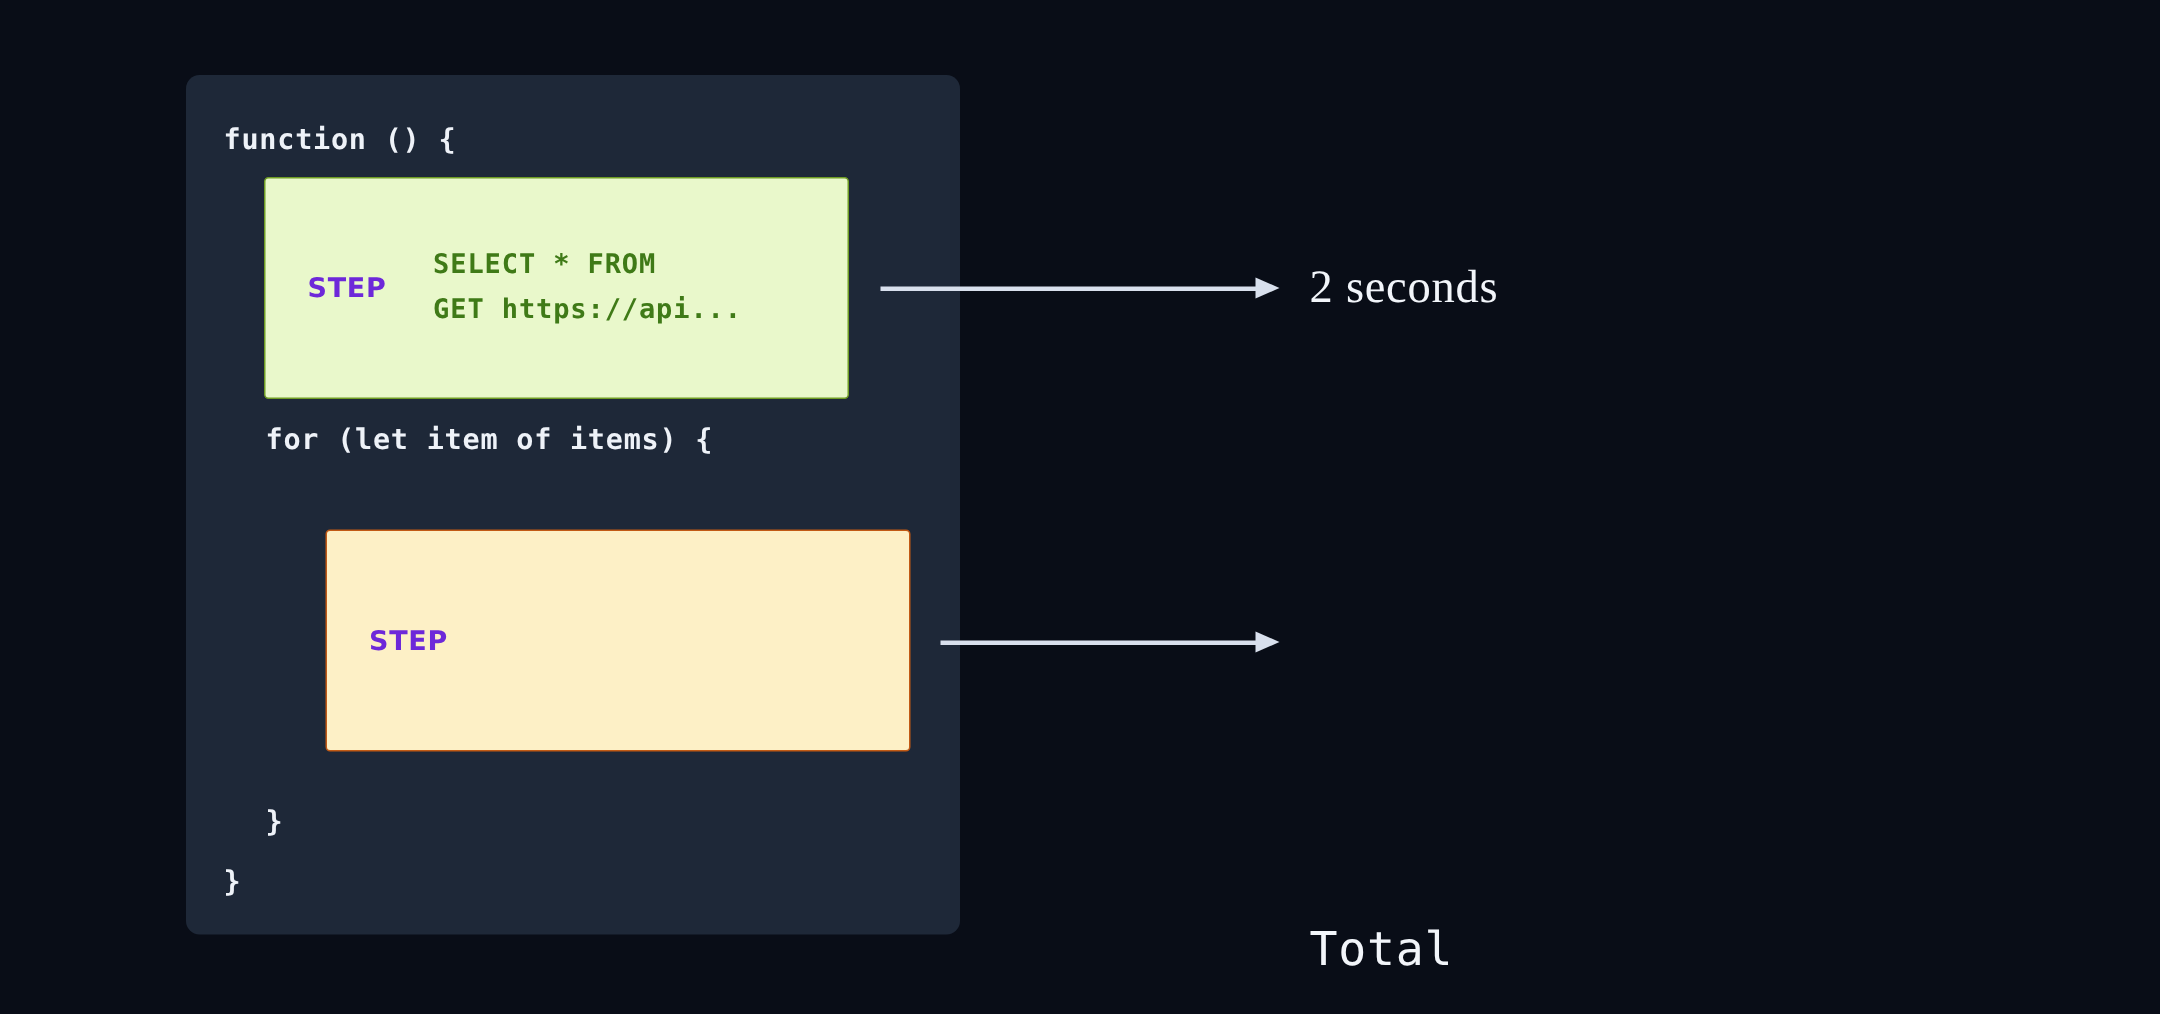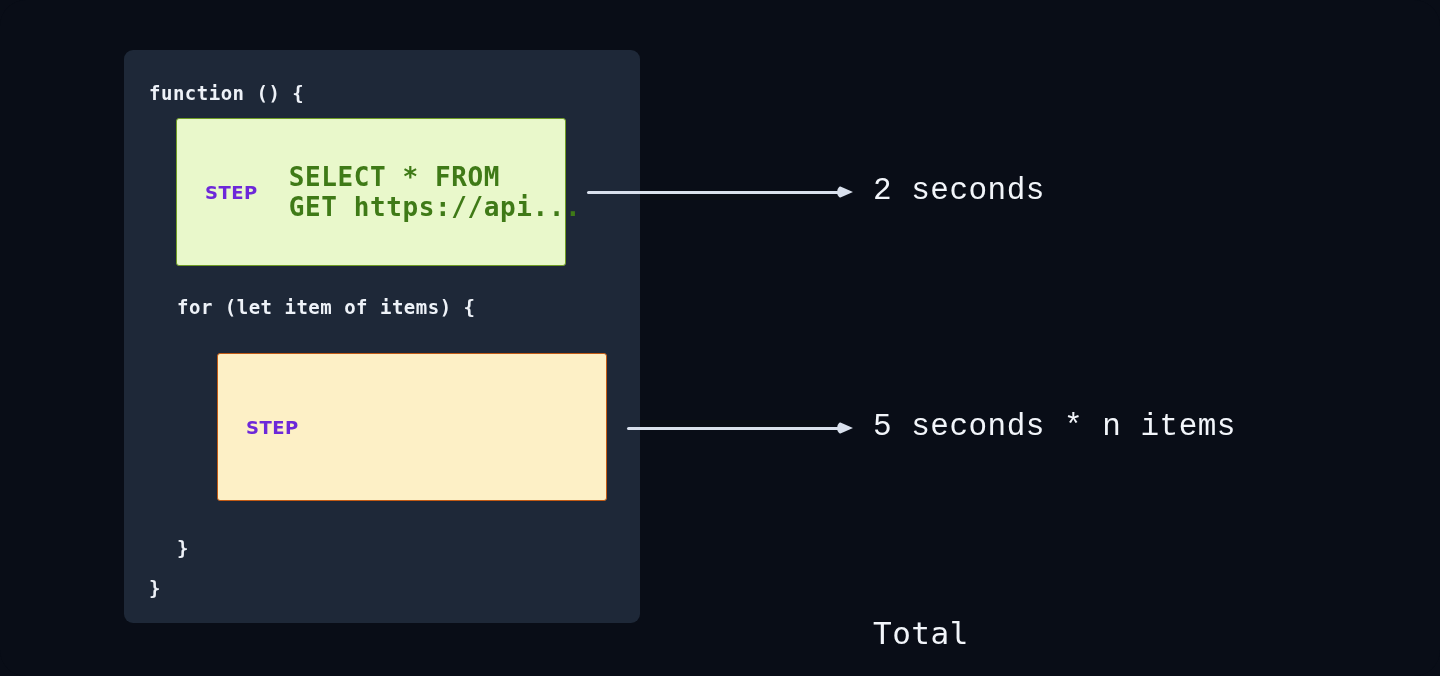--- a/index.html
+++ b/index.html
@@ -1,15 +1,15 @@
 <!DOCTYPE html>
 <html><head>
 <meta charset="utf-8">
 <style>
-  * { margin:0; padding:0; box-sizing:border-box;border-radius:26px; }
+  * { margin:0; padding:0; box-sizing:border-box; }
   html, body {
     width:1440px; height:676px;
     background:#090d17;
     font-family:"DejaVu Sans Mono", monospace;
     overflow:hidden;
   }
   #stage { position:relative; width:1440px; height:676px; background:#090d17; }
 
   
   .code-panel {
@@ -22,21 +22,21 @@
   .code-line {
     position:absolute;
     color:#eef2f8;
     font-family:"DejaVu Sans Mono", monospace;
     font-size:19px;
     font-weight:700;
     letter-spacing:0.5px;
     white-space:pre;
   }
   .line-fn      { left:25px; top:32px; }
-  .line-for     { left:53px; top:246px; }
+  .line-for     { left:53px; top:232px; }
   .line-close-1 { left:53px; top:487px; }
   .line-close-2 { left:25px; top:527px; }
 
   
   .step-box {
     position:absolute;
     display:flex;
     align-items:center;
     border-radius:3px;
   }
@@ -44,21 +44,21 @@
     font-family:"DejaVu Sans", sans-serif;
     font-size:18px;
     font-weight:700;
     color:#6d28d9;
     letter-spacing:0.5px;
     flex:0 0 auto;
     white-space:pre;
   }
   .step-box .step-lines {
     font-family:"DejaVu Sans Mono", monospace;
-    font-size:26px;
+    font-size:18px;
     font-weight:700;
     letter-spacing:0.6px;
     white-space:pre;
     line-height:30px;
   }
 
   
   .step-green {
     left:176px; top:118px;
     width:390px; height:148px;
@@ -95,21 +95,21 @@
   .arrow-1 .shaft { width:252px; }
   .arrow-1 .head  { left:250px; }
   .arrow-2 { left:627px; top:427px; width:228px; }
   .arrow-2 .shaft { width:212px; }
   .arrow-2 .head  { left:210px; }
 
   
   .annot {
     position:absolute;
     color:#f2f5fa;
-    font-family:Liberation Mono, monospace;
+    font-family:Liberation Serif, serif;
     font-size:31px;
     font-weight:400;
     letter-spacing:0.5px;
     white-space:pre;
   }
   .annot-1 { left:873px; top:173px; }
   .annot-2 { left:873px; top:409px; }
   .total-block {
     position:absolute;
     left:873px; top:533px;
@@ -152,20 +152,19 @@
     <div class="shaft"></div>
     <div class="head"></div>
   </div>
   <div class="arrow arrow-2">
     <div class="shaft"></div>
     <div class="head"></div>
   </div>
 
   <div class="annot annot-1">2 seconds</div>
 
-  <div class="annot annot-2">5 seconds * n items</div>
 
   <div class="total-block">
     <div>Total</div>
     
   </div>
 
 </div>
 
 </body></html>

